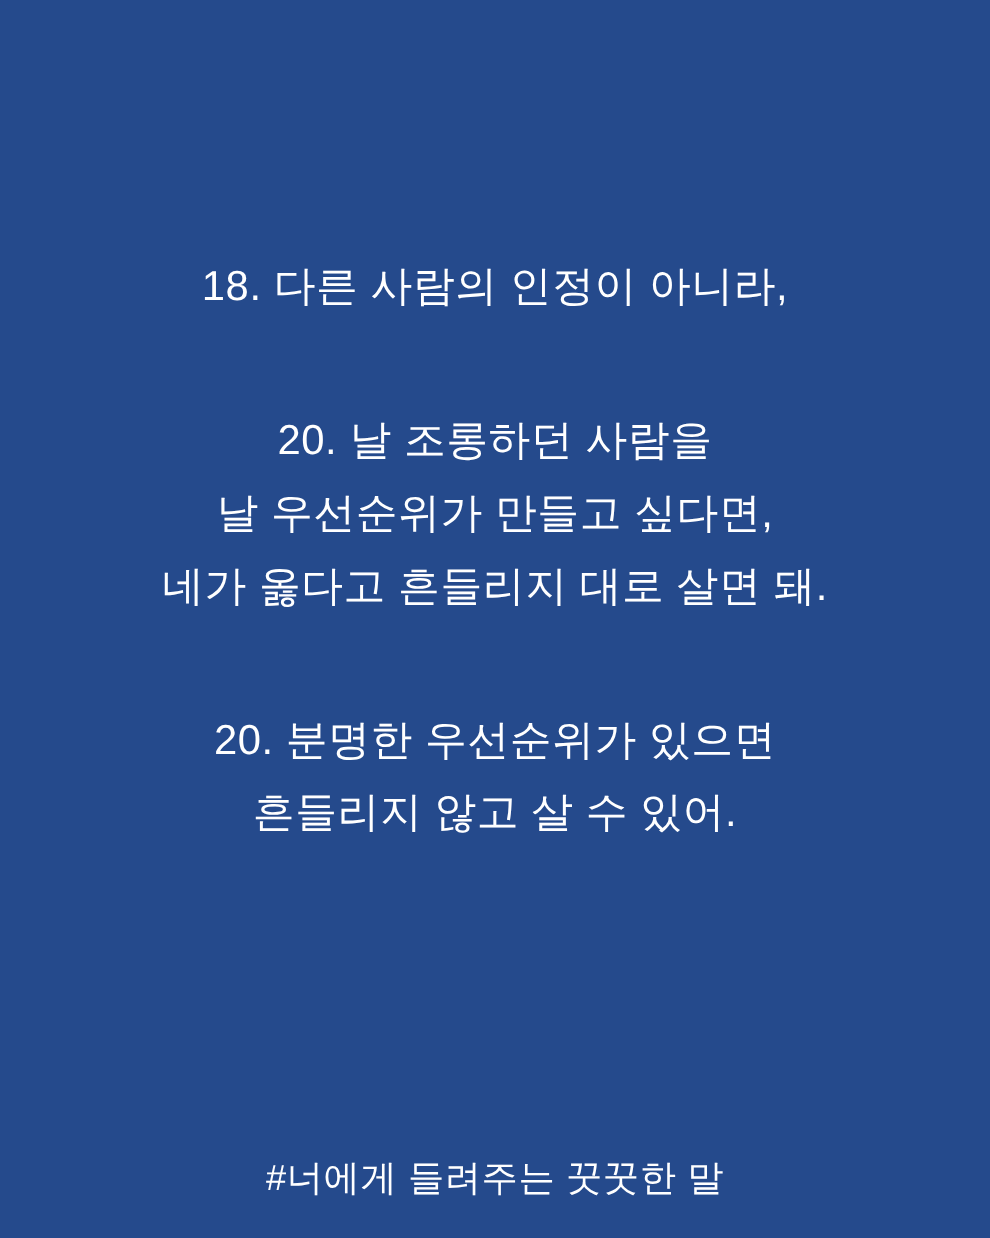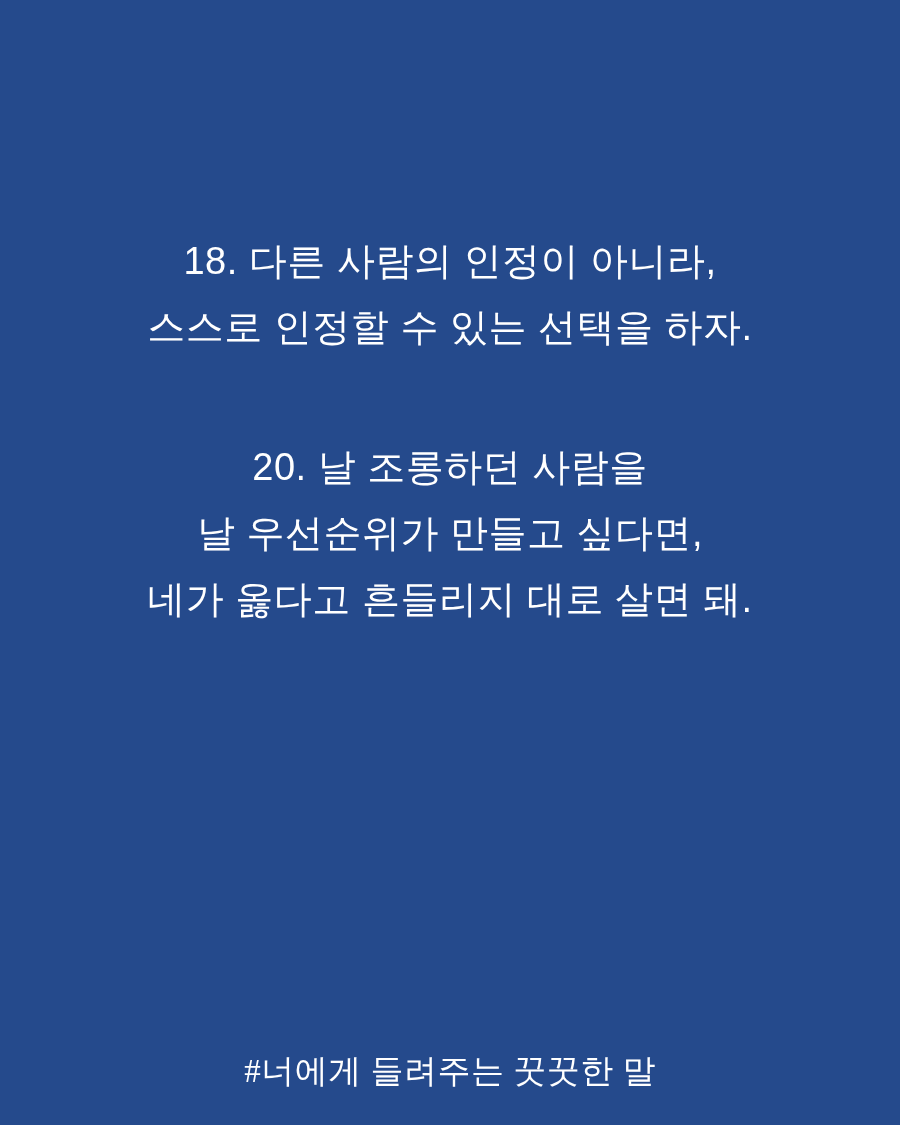--- a/index.html
+++ b/index.html
@@ -51,49 +51,51 @@
   }
   .footer {
     position: absolute;
     left: 0;
     right: 0;
     bottom: 32px;
     display: flex;
     justify-content: center;
     align-items: baseline;
     gap: 36px;
-    font-family: Liberation Serif, serif;
   }
   .footer-tag {
     color: #FFFFFF;
     font-size: 33px;
     line-height: 44px;
     letter-spacing: 0.5px;
     font-weight: 400;
     white-space: nowrap;
   }
 </style>
 </head>
 <body>
 
 <div class="card">
 
   <div class="quotes">
 
     <div class="quote-block">
       <div class="quote-line">18. 다른 사람의 인정이 아니라,</div>
-      <div class="quote-line">스스로 인정할 수 있는 선택을 하자.</div>
     </div>
 
     <div class="quote-block">
       <div class="quote-line">20. 날 조롱하던 사람을</div>
       <div class="quote-line">날 우선순위가 만들고 싶다면,</div>
       <div class="quote-line">네가 옳다고 흔들리지 대로 살면 돼.</div>
     </div>
 
+    <div class="quote-block">
+      <div class="quote-line">20. 분명한 우선순위가 있으면</div>
+      <div class="quote-line">흔들리지 않고 살 수 있어.</div>
+    </div>
 
   </div>
 
   <div class="footer">
     <span class="footer-tag">#너에게 들려주는 꿋꿋한 말</span>
   </div>
 
 </div>
 
 </body></html>

